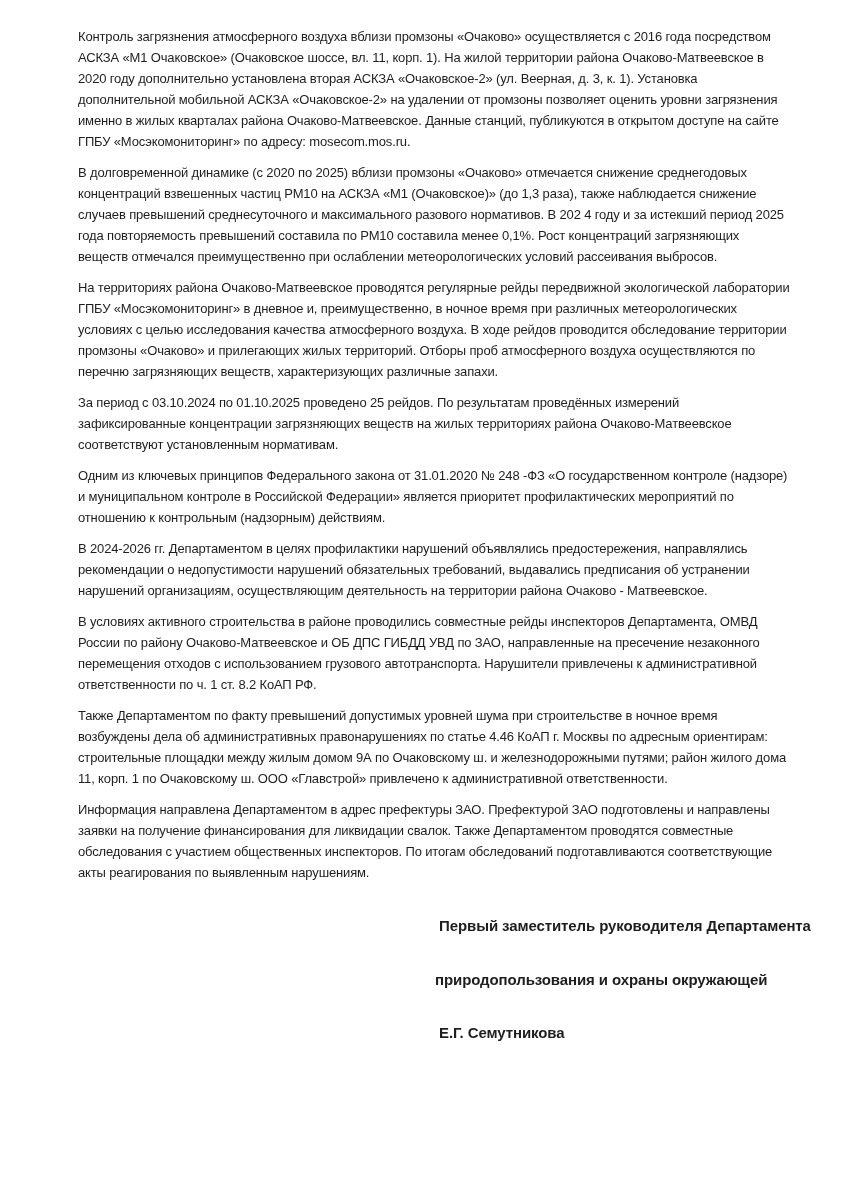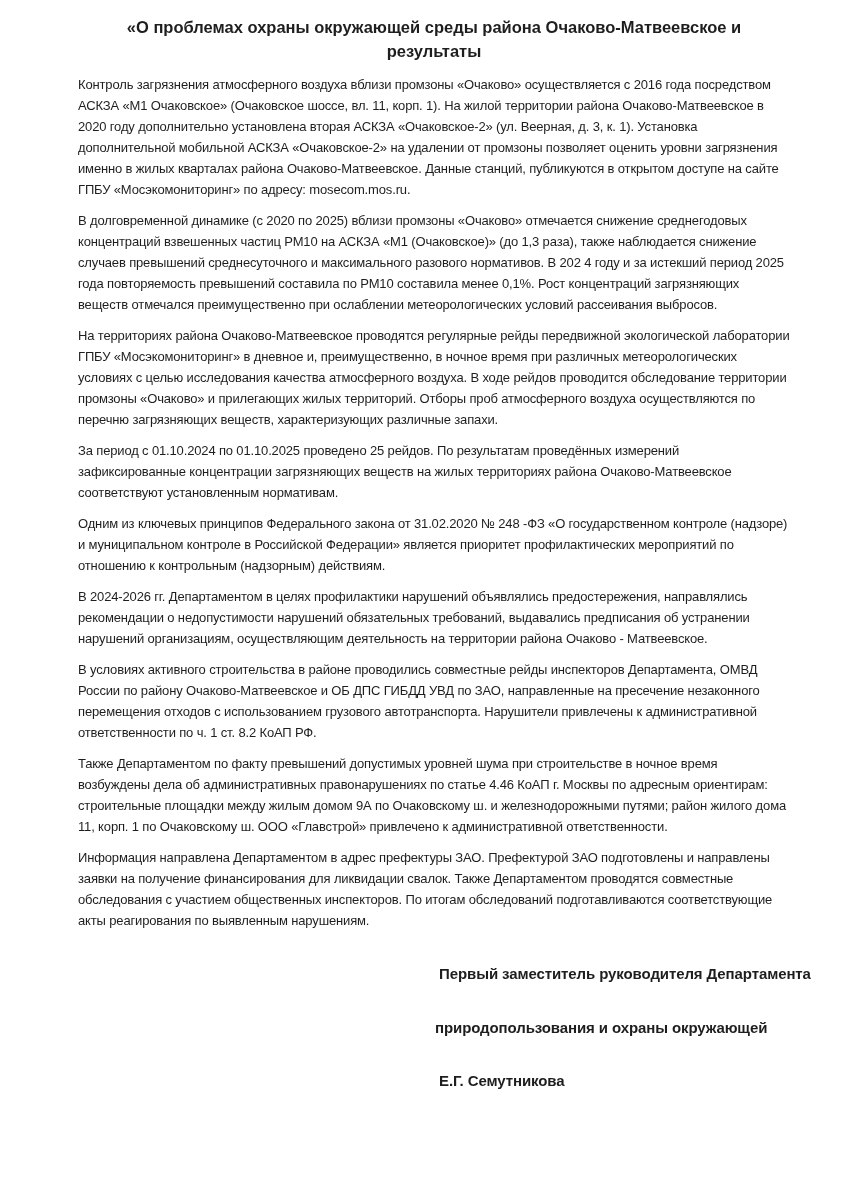--- a/index.html
+++ b/index.html
@@ -47,28 +47,27 @@
     white-space: pre;
     margin-top: 32px;
   }
 </style>
 </head>
 <body>
 
 <div class="page">
 
   <h1 class="doc-title">
-    <span class="title-line">«О проблемах охраны окружающей среды района Очаково-Матвеевское и результаты</span>
   </h1>
 
   <p class="body-par">Контроль загрязнения атмосферного воздуха вблизи промзоны «Очаково» осуществляется с 2016 года посредством АСКЗА «М1 Очаковское» (Очаковское шоссе, вл. 11, корп. 1). На жилой территории района Очаково-Матвеевское в 2020 году дополнительно установлена вторая АСКЗА «Очаковское-2» (ул. Веерная, д. 3, к. 1). Установка дополнительной мобильной АСКЗА «Очаковское-2» на удалении от промзоны позволяет оценить уровни загрязнения именно в жилых кварталах района Очаково-Матвеевское. Данные станций, публикуются в открытом доступе на сайте ГПБУ «Мосэкомониторинг» по адресу: mosecom.mos.ru.</p>
   <p class="body-par">В долговременной динамике (с 2020 по 2025) вблизи промзоны «Очаково» отмечается снижение среднегодовых концентраций взвешенных частиц РМ10 на АСКЗА «М1 (Очаковское)» (до 1,3 раза), также наблюдается снижение случаев превышений среднесуточного и максимального разового нормативов. В 202 4 году и за истекший период 2025 года повторяемость превышений составила по РМ10 составила менее 0,1%. Рост концентраций загрязняющих веществ отмечался преимущественно при ослаблении метеорологических условий рассеивания выбросов.</p>
   <p class="body-par">На территориях района Очаково-Матвеевское проводятся регулярные рейды передвижной экологической лаборатории ГПБУ «Мосэкомониторинг» в дневное и, преимущественно, в ночное время при различных метеорологических условиях с целью исследования качества атмосферного воздуха. В ходе рейдов проводится обследование территории промзоны «Очаково» и прилегающих жилых территорий. Отборы проб атмосферного воздуха осуществляются по перечню загрязняющих веществ, характеризующих различные запахи.</p>
-  <p class="body-par">За период с 01.10.2024 по 01.10.2025 проведено 25 рейдов. По результатам проведённых измерений зафиксированные концентрации загрязняющих веществ на жилых территориях района Очаково-Матвеевское соответствуют установленным нормативам.</p>
-  <p class="body-par">Одним из ключевых принципов Федерального закона от 31.02.2020 № 248 -ФЗ «О государственном контроле (надзоре) и муниципальном контроле в Российской Федерации» является приоритет профилактических мероприятий по отношению к контрольным (надзорным) действиям.</p>
+  <p class="body-par">За период с 03.10.2024 по 01.10.2025 проведено 25 рейдов. По результатам проведённых измерений зафиксированные концентрации загрязняющих веществ на жилых территориях района Очаково-Матвеевское соответствуют установленным нормативам.</p>
+  <p class="body-par">Одним из ключевых принципов Федерального закона от 31.01.2020 № 248 -ФЗ «О государственном контроле (надзоре) и муниципальном контроле в Российской Федерации» является приоритет профилактических мероприятий по отношению к контрольным (надзорным) действиям.</p>
   <p class="body-par">В 2024-2026 гг. Департаментом в целях профилактики нарушений объявлялись предостережения, направлялись рекомендации о недопустимости нарушений обязательных требований, выдавались предписания об устранении нарушений организациям, осуществляющим деятельность на территории района Очаково - Матвеевское.</p>
   <p class="body-par">В условиях активного строительства в районе проводились совместные рейды инспекторов Департамента, ОМВД России по району Очаково-Матвеевское и ОБ ДПС ГИБДД УВД по ЗАО, направленные на пресечение незаконного перемещения отходов с использованием грузового автотранспорта. Нарушители привлечены к административной ответственности по ч. 1 ст. 8.2 КоАП РФ.</p>
   <p class="body-par">Также Департаментом по факту превышений допустимых уровней шума при строительстве в ночное время возбуждены дела об административных правонарушениях по статье 4.46 КоАП г. Москвы по адресным ориентирам: строительные площадки между жилым домом 9А по Очаковскому ш. и железнодорожными путями; район жилого дома 11, корп. 1 по Очаковскому ш. ООО «Главстрой» привлечено к административной ответственности.</p>
   <p class="body-par">Информация направлена Департаментом в адрес префектуры ЗАО. Префектурой ЗАО подготовлены и направлены заявки на получение финансирования для ликвидации свалок. Также Департаментом проводятся совместные обследования с участием общественных инспекторов. По итогам обследований подготавливаются соответствующие акты реагирования по выявленным нарушениям.</p>
 
   <div class="signature">
     <span class="sig-line"> Первый заместитель руководителя Департамента</span>
     <span class="sig-line">природопользования и охраны окружающей</span>
     <span class="sig-line"> Е.Г. Семутникова</span>
   </div>

